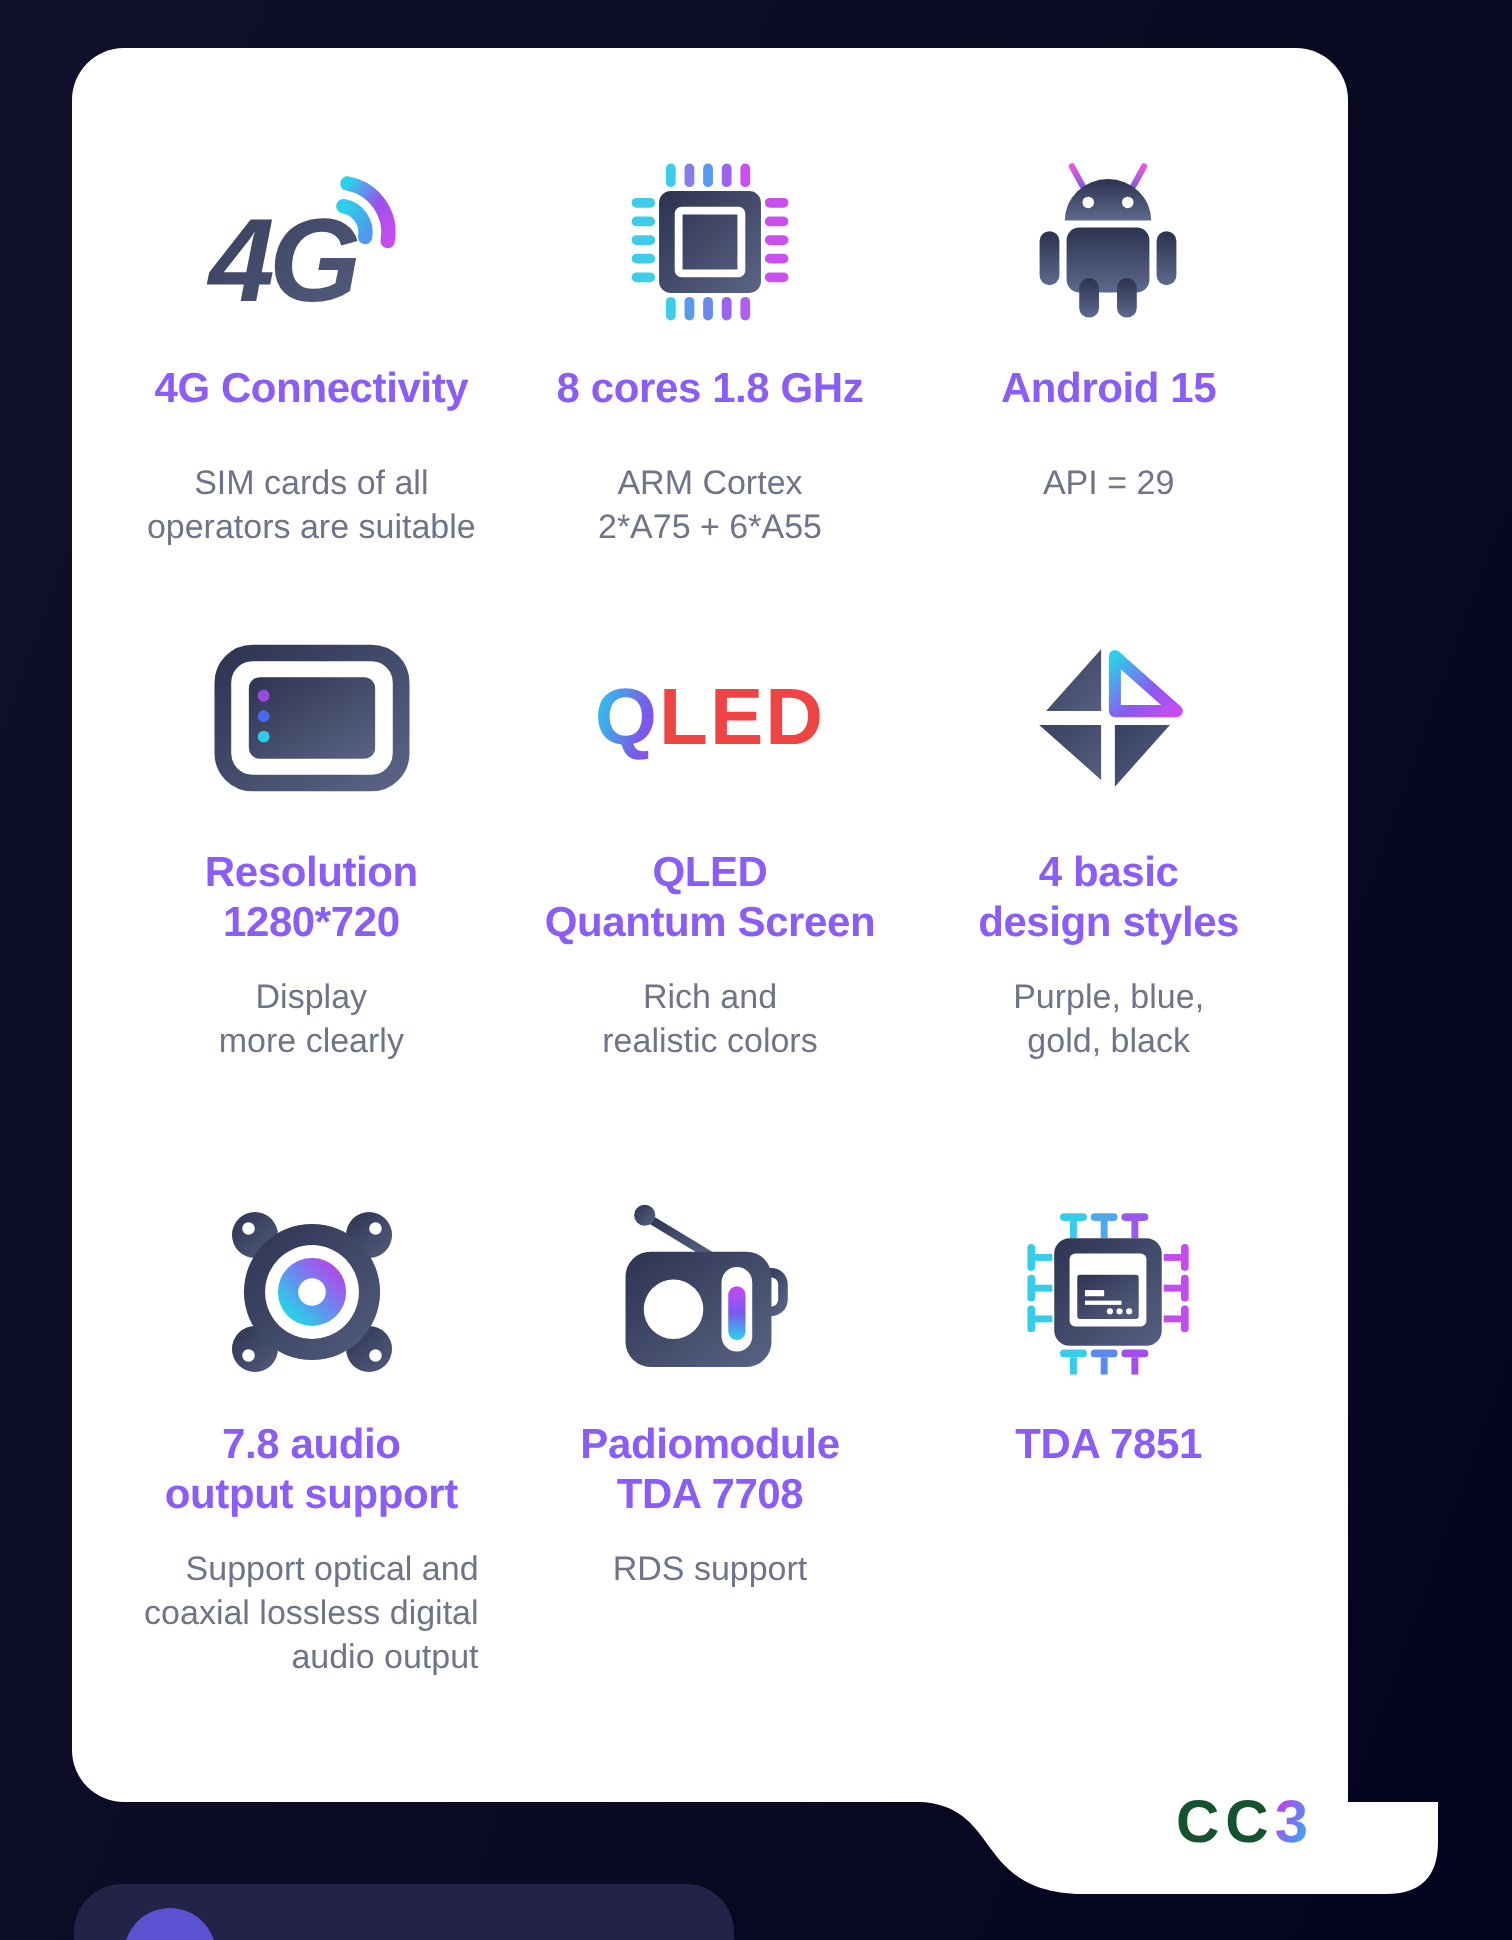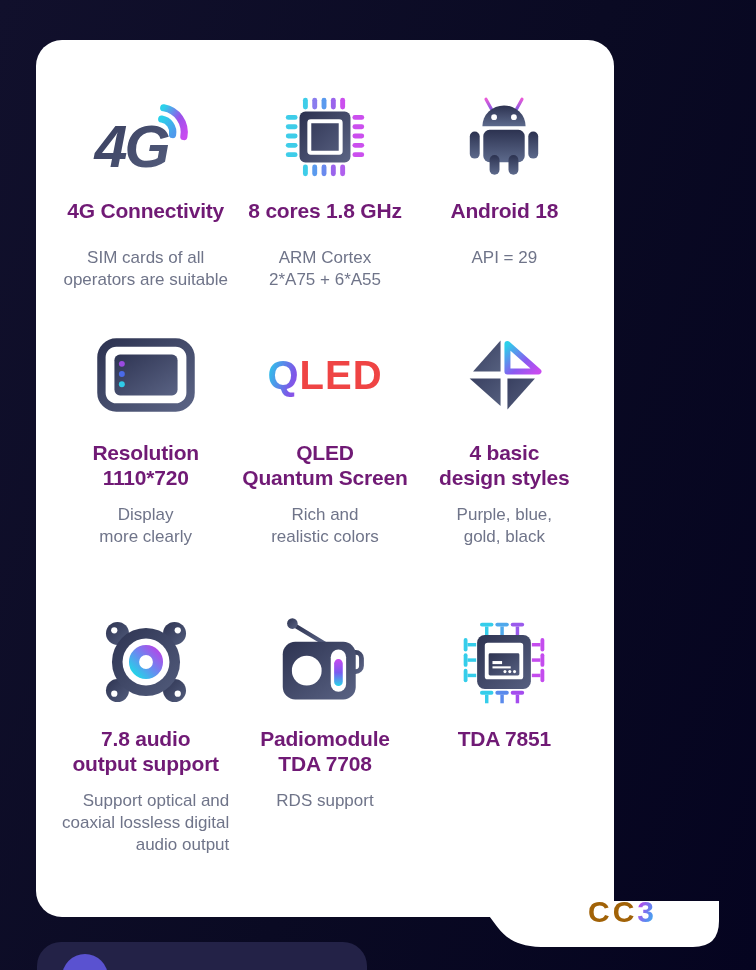--- a/index.html
+++ b/index.html
@@ -2,36 +2,36 @@
 <html><head>
 <meta charset="utf-8">
 <style>
   html,body{margin:0;padding:0;}
   body{
     width:756px;height:970px;position:relative;overflow:hidden;
     background:linear-gradient(110deg,#11102c 0%,#0a0a23 55%,#050420 100%);
     font-family:"Liberation Sans",sans-serif;
   }
   .card{
-    position:absolute;left:36px;top:40px;width:578px;height:877px;
+    position:absolute;left:36px;top:24px;width:638px;height:877px;
     background:#ffffff;border-radius:26px 26px 0 26px;
   }
   .grid{
     display:grid;grid-template-columns:repeat(3,1fr);
     grid-template-rows:266px 270px 341px;
     padding:0 20px;height:100%;box-sizing:border-box;
   }
   .cell{display:flex;flex-direction:column;align-items:center;text-align:center;}
   .icon-wrap{display:flex;align-items:center;justify-content:center;}
   .r1 .icon-wrap{margin-top:44px;height:106px;}
   .r2 .icon-wrap{margin-top:30px;height:78px;}
   .r3 .icon-wrap{margin-top:38px;height:96px;}
   .title{
     white-space:pre-line;font-weight:bold;font-size:21px;line-height:25px;
-    color:#701a75;letter-spacing:-0.2px;
+    color:#8b5cf6;letter-spacing:-0.2px;
   }
   .r1 .title{margin-top:8px;}
   .r2 .title{margin-top:26px;}
   .r3 .title{margin-top:16px;min-height:50px;}
   .subtitle{
     white-space:pre-line;font-size:17px;line-height:22px;color:#6f7489;
   }
   .r1 .subtitle{margin-top:24px;}
   .r2 .subtitle{margin-top:14px;}
   .r3 .subtitle{margin-top:14px;text-align:right;}
@@ -39,21 +39,21 @@
   .qled-q{
     background:linear-gradient(105deg,#2bc8ea 10%,#7a5ae8 70%,#9a4ae8 100%);
     -webkit-background-clip:text;background-clip:text;color:transparent;
   }
   .qled-rest{color:#ef4444;}
   .tab-svg{position:absolute;left:461px;top:901px;display:block;}
   .cc-logo{
     position:absolute;left:588px;top:897px;font-size:30px;font-weight:bold;
     letter-spacing:3px;line-height:30px;
   }
-  .cc-prefix{color:#a16207;}
+  .cc-prefix{color:#14532d;}
   .cc-suffix{
     background:linear-gradient(115deg,#b44aec 20%,#5a8af0 60%,#2ad0ea 100%);
     -webkit-background-clip:text;background-clip:text;color:transparent;
   }
   .next-card{
     position:absolute;left:37px;top:942px;width:330px;height:28px;
     background:#232247;border-radius:24px 24px 0 0;overflow:hidden;
   }
   .blob{
     position:absolute;left:25px;top:12px;width:46px;height:46px;
@@ -150,42 +150,42 @@
           <path d="M 26 34 A 24 23 0 0 1 74 34 Z" fill="url(#gCd)"></path>
           <circle cx="39" cy="24" r="3.2" fill="#ffffff"></circle>
           <circle cx="61" cy="24" r="3.2" fill="#ffffff"></circle>
           <rect x="27" y="38" width="46" height="36" rx="7" fill="url(#gCd)"></rect>
           <rect x="12" y="40" width="11" height="30" rx="5.5" fill="url(#gCd)"></rect>
           <rect x="77" y="40" width="11" height="30" rx="5.5" fill="url(#gCd)"></rect>
           <rect x="34" y="66" width="11" height="22" rx="5.5" fill="url(#gCd)"></rect>
           <rect x="55" y="66" width="11" height="22" rx="5.5" fill="url(#gCd)"></rect>
         </svg>
       </div>
-      <div class="title">Android 18</div>
+      <div class="title">Android 15</div>
       <div class="subtitle">API = 29</div>
     </div>
 
     <div class="cell r2">
       <div class="icon-wrap">
         <svg width="104" height="78" viewBox="0 0 110 84">
           <defs>
             <linearGradient id="gDd" x1="0" y1="0" x2="1" y2="1">
               <stop offset="0" stop-color="#2e3452"></stop>
                 <stop offset="1" stop-color="#5a6384"></stop>
             </linearGradient>
           </defs>
           <rect x="7" y="7" width="96" height="70" rx="16" fill="#ffffff" stroke="url(#gDd)" stroke-width="9"></rect>
           <rect x="21" y="20" width="68" height="44" rx="6" fill="url(#gDd)"></rect>
           <circle cx="29" cy="30" r="3.2" fill="#9a4ae0"></circle>
           <circle cx="29" cy="41" r="3.2" fill="#4a6ae8"></circle>
           <circle cx="29" cy="52" r="3.2" fill="#2fcbe8"></circle>
         </svg>
       </div>
       <div class="title">Resolution
-1110*720</div>
+1280*720</div>
       <div class="subtitle">Display
 more clearly</div>
     </div>
 
     <div class="cell r2">
       <div class="icon-wrap">
         <div class="qled-logo"><span class="qled-q">Q</span><span class="qled-rest">LED</span></div>
       </div>
       <div class="title">QLED
 Quantum Screen</div>

